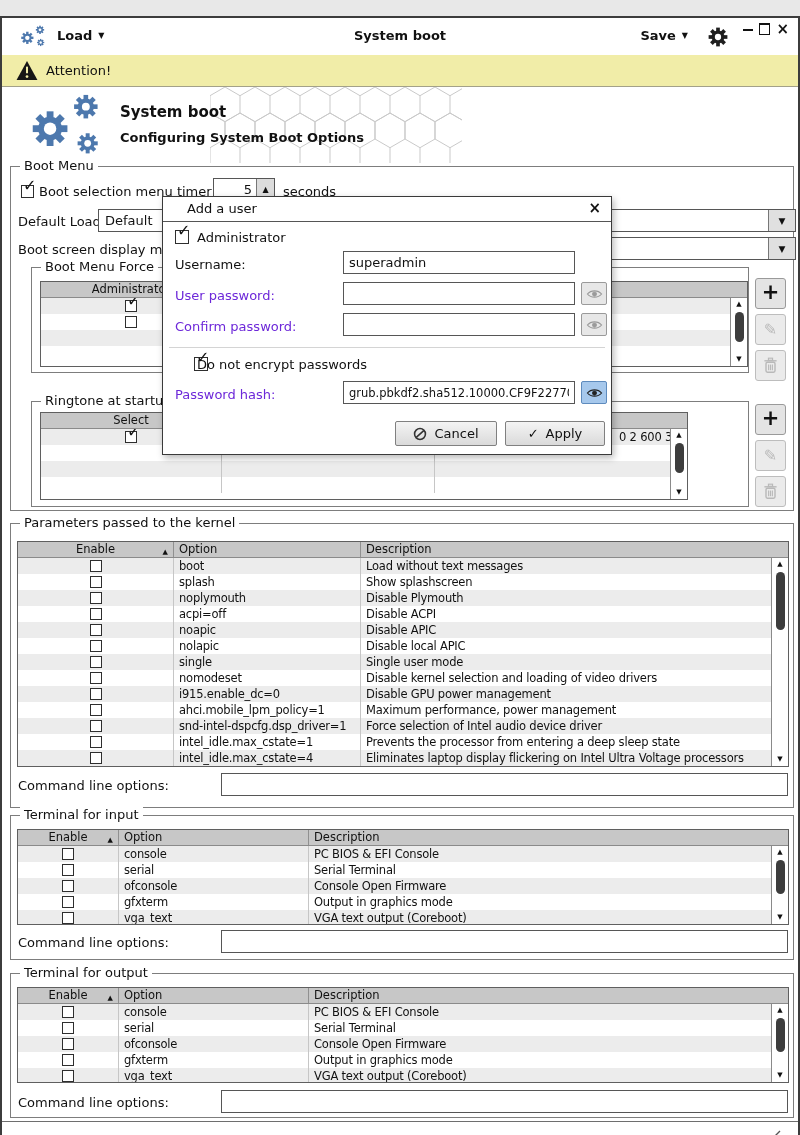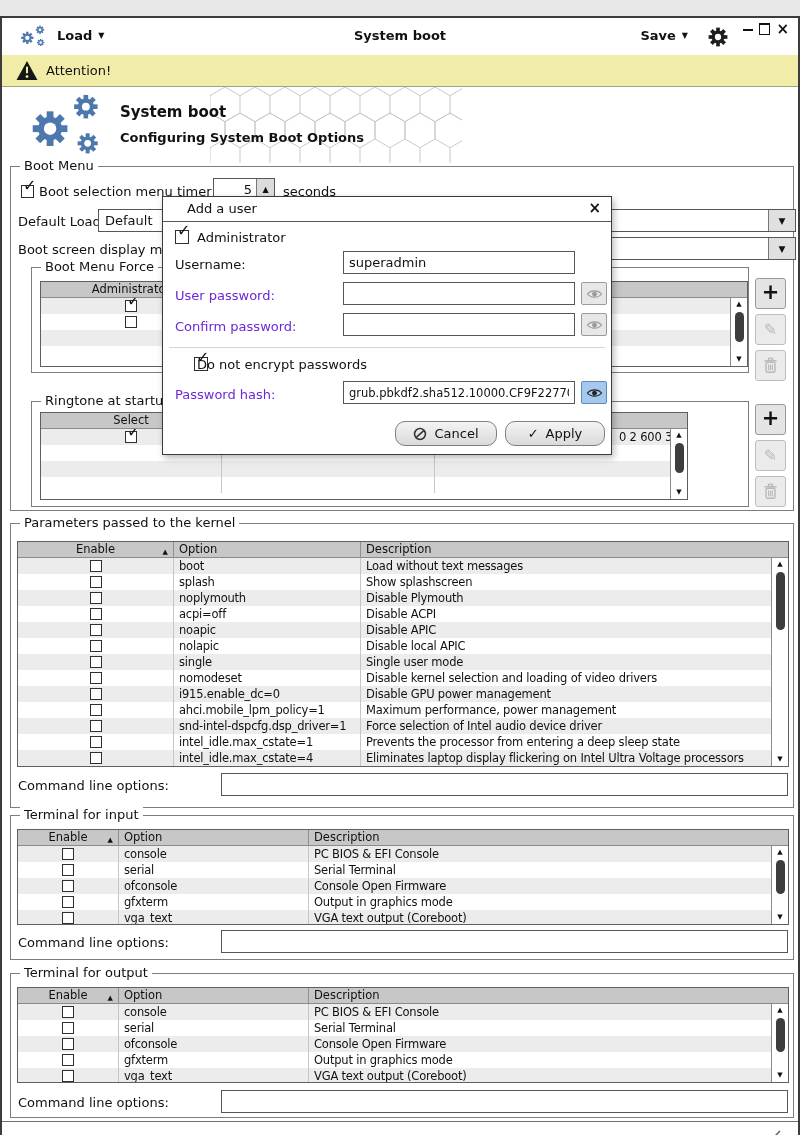--- a/index.html
+++ b/index.html
@@ -67,21 +67,21 @@
   .sqbtn.disabled{background:#ebebeb;border-color:#bdbdbd;color:#b9b9b9;}
   .plus{font-size:21px;font-weight:bold;line-height:1;margin-top:-2px;}
   .pencil{font-size:16px;line-height:1;}
   
   #dialog{position:absolute;left:160px;top:178px;width:450px;height:259px;background:#fff;border:1px solid #3a3a3a;
           box-sizing:border-box;z-index:30;box-shadow:2px 3px 7px rgba(0,0,0,.28);}
   .dlg-sep{position:absolute;left:6px;right:6px;height:1px;background:#d4d4d4;}
   .eyebtn{position:absolute;width:26px;height:23px;border:1px solid #9a9a9a;background:#e7e7e7;border-radius:2px;
           box-sizing:border-box;display:flex;align-items:center;justify-content:center;}
   .eyebtn.active{background:#a6c8ec;border-color:#5e8bbd;}
-  .dlgbtn{position:absolute;height:25px;border:1px solid #808080;border-radius:10px;box-sizing:border-box;
+  .dlgbtn{position:absolute;height:25px;border:1px solid #808080;border-radius:2px;box-sizing:border-box;
           background:linear-gradient(#f4f4f4,#dadada);display:flex;align-items:center;justify-content:center;
           gap:7px;font-size:13px;}
   .xclose{font-size:15px;font-weight:bold;line-height:1;}
   
   #statusbar{position:absolute;left:0;top:1103px;right:0;height:24px;border-top:1px solid #6e6e6e;
              border-bottom:1px solid #6e6e6e;background:#fff;}
   #bottomstrip{position:absolute;left:0;top:1128px;right:0;bottom:0;background:#8795a4;}
 </style>
 </head>
 <body>

